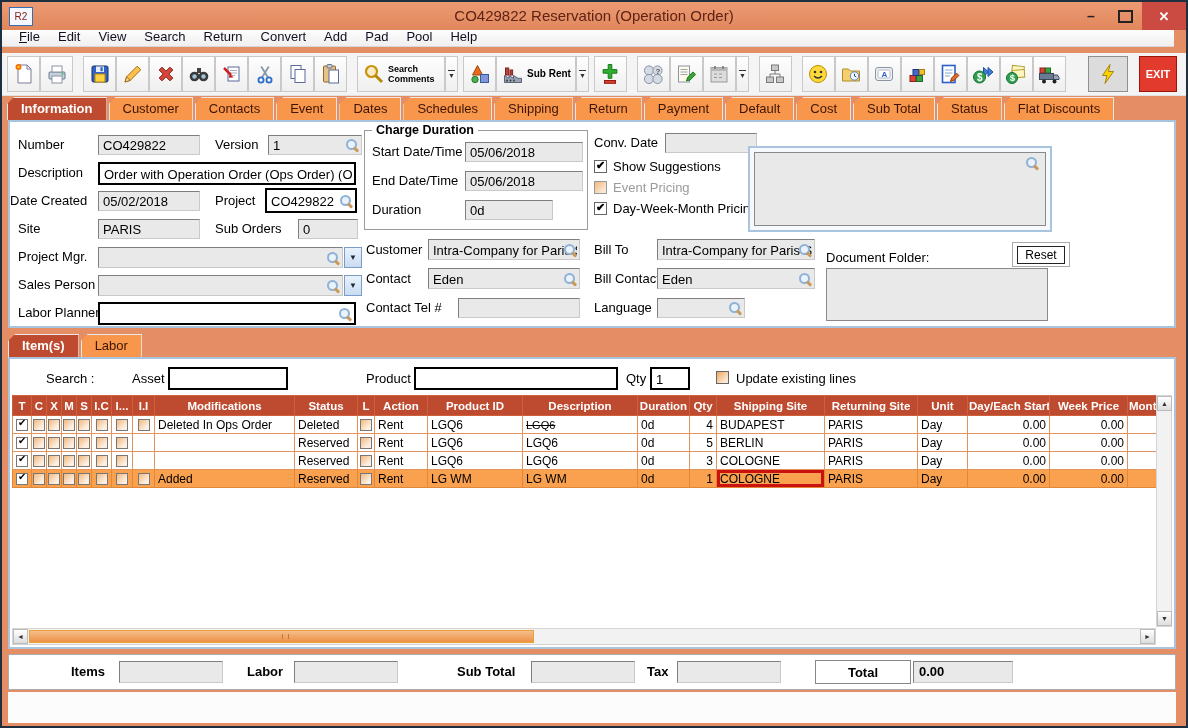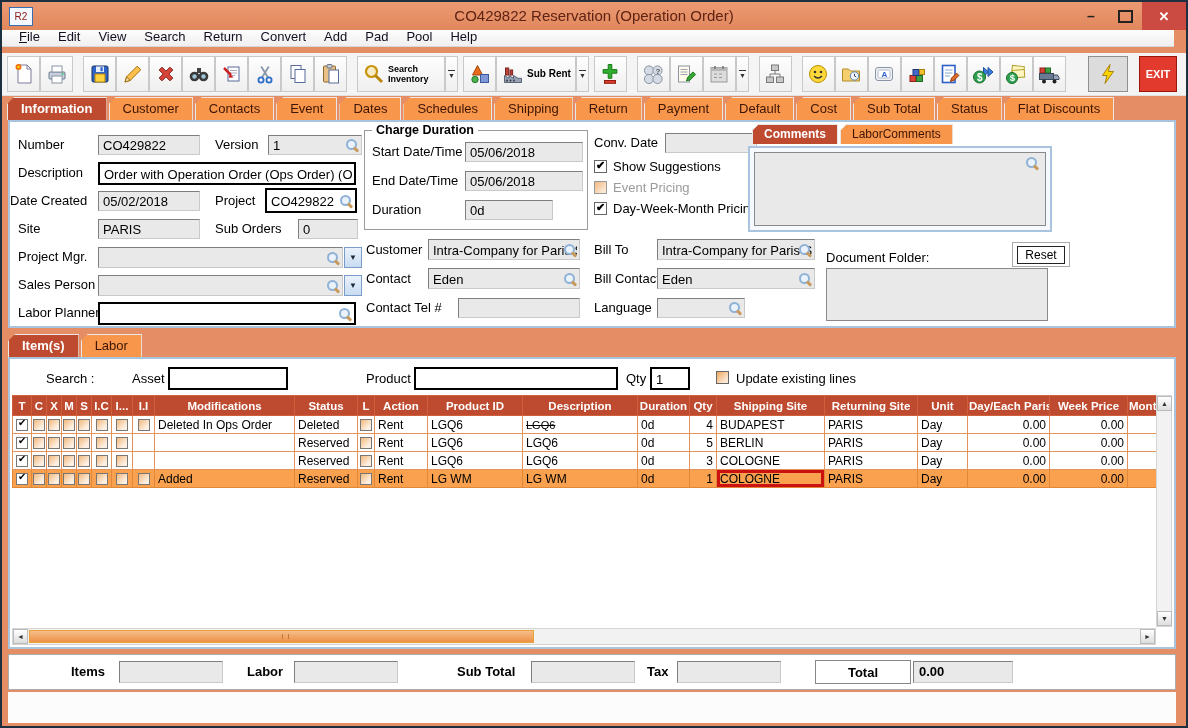--- a/index.html
+++ b/index.html
@@ -214,21 +214,21 @@
           <rect x="4.5" y="4" width="12" height="16" rx="1" fill="#e8c188" stroke="#8d6a28"></rect>
           <rect x="8" y="2.5" width="5" height="3.5" rx="1" fill="#c9ced6" stroke="#6a7486"></rect>
           <rect x="10" y="8" width="9.5" height="13" fill="#fff" stroke="#5b6b9a"></rect>
         </svg>
       </div>
     <div class="tbtn wide gap">
         <svg viewBox="0 0 24 24">
           <circle cx="9.5" cy="9.5" r="5.5" fill="#f8ecc8" stroke="#c8940a" stroke-width="2.2"></circle>
           <path d="M13.5 13.5L20 20" stroke="#b8860b" stroke-width="3"></path>
         </svg>
-        <span class="tlabel">Search Inventory</span>
+        <span class="tlabel">Search Comments</span>
       </div>
     <div class="tbtn dd">
         <span class="ddbar"></span>
         <span class="ddg">▼</span>
       </div>
     <div class="tbtn gap-s">
         <svg viewBox="0 0 24 24">
           <path d="M9.5 3.5L14.5 13H4.5z" fill="#e86a1a" stroke="#a04808"></path>
           <circle cx="7" cy="17.5" r="3.2" fill="#49b04d" stroke="#2a7a2e"></circle>
           <rect x="12.5" y="12.5" width="8" height="8" fill="#7d97d8" stroke="#3c5a9a"></rect>
@@ -502,24 +502,20 @@
     <span class="lab" style="left:356px;top:178px">Contact Tel #</span>
     <div class="field gray" style="left:448px;top:176px;width:122px;height:20px">
         <span class="val"></span>
       </div>
     <span class="lab" style="left:584px;top:178px">Language</span>
     <div class="field gray" style="left:647px;top:176px;width:88px;height:20px">
         <span class="val"></span>
         <span class="lens"></span>
       </div>
 
-    <div style="position:absolute;left:742px;top:2px;display:flex;">
-        <span class="tab sm active">Comments</span>
-        <span class="tab sm">LaborComments</span>
-      </div>
     <div class="comments-box">
       <div class="comments-area">
           <span class="lens" style="top:10px;right:6px"></span>
         </div>
     </div>
 
     <span class="lab" style="left:816px;top:128px">Document Folder:</span>
     <div class="reset-wrap">
         <span class="reset-btn">Reset</span>
       </div>
@@ -587,21 +583,21 @@
             <th>Status</th>
             <th>L</th>
             <th>Action</th>
             <th>Product ID</th>
             <th>Description</th>
             <th>Duration</th>
             <th>Qty</th>
             <th>Shipping Site</th>
             <th>Returning Site</th>
             <th>Unit</th>
-            <th>Day/Each Paris</th>
+            <th>Day/Each Start</th>
             <th>Week Price</th>
             <th>Month Price</th>
           </tr>
         </thead>
       <tbody>
           <tr>
             <td class="ck"><span class="gcb checked"></span></td>
             <td class="ck"><span class="gcb"></span></td>
             <td class="ck"><span class="gcb"></span></td>
             <td class="ck"><span class="gcb"></span></td>

